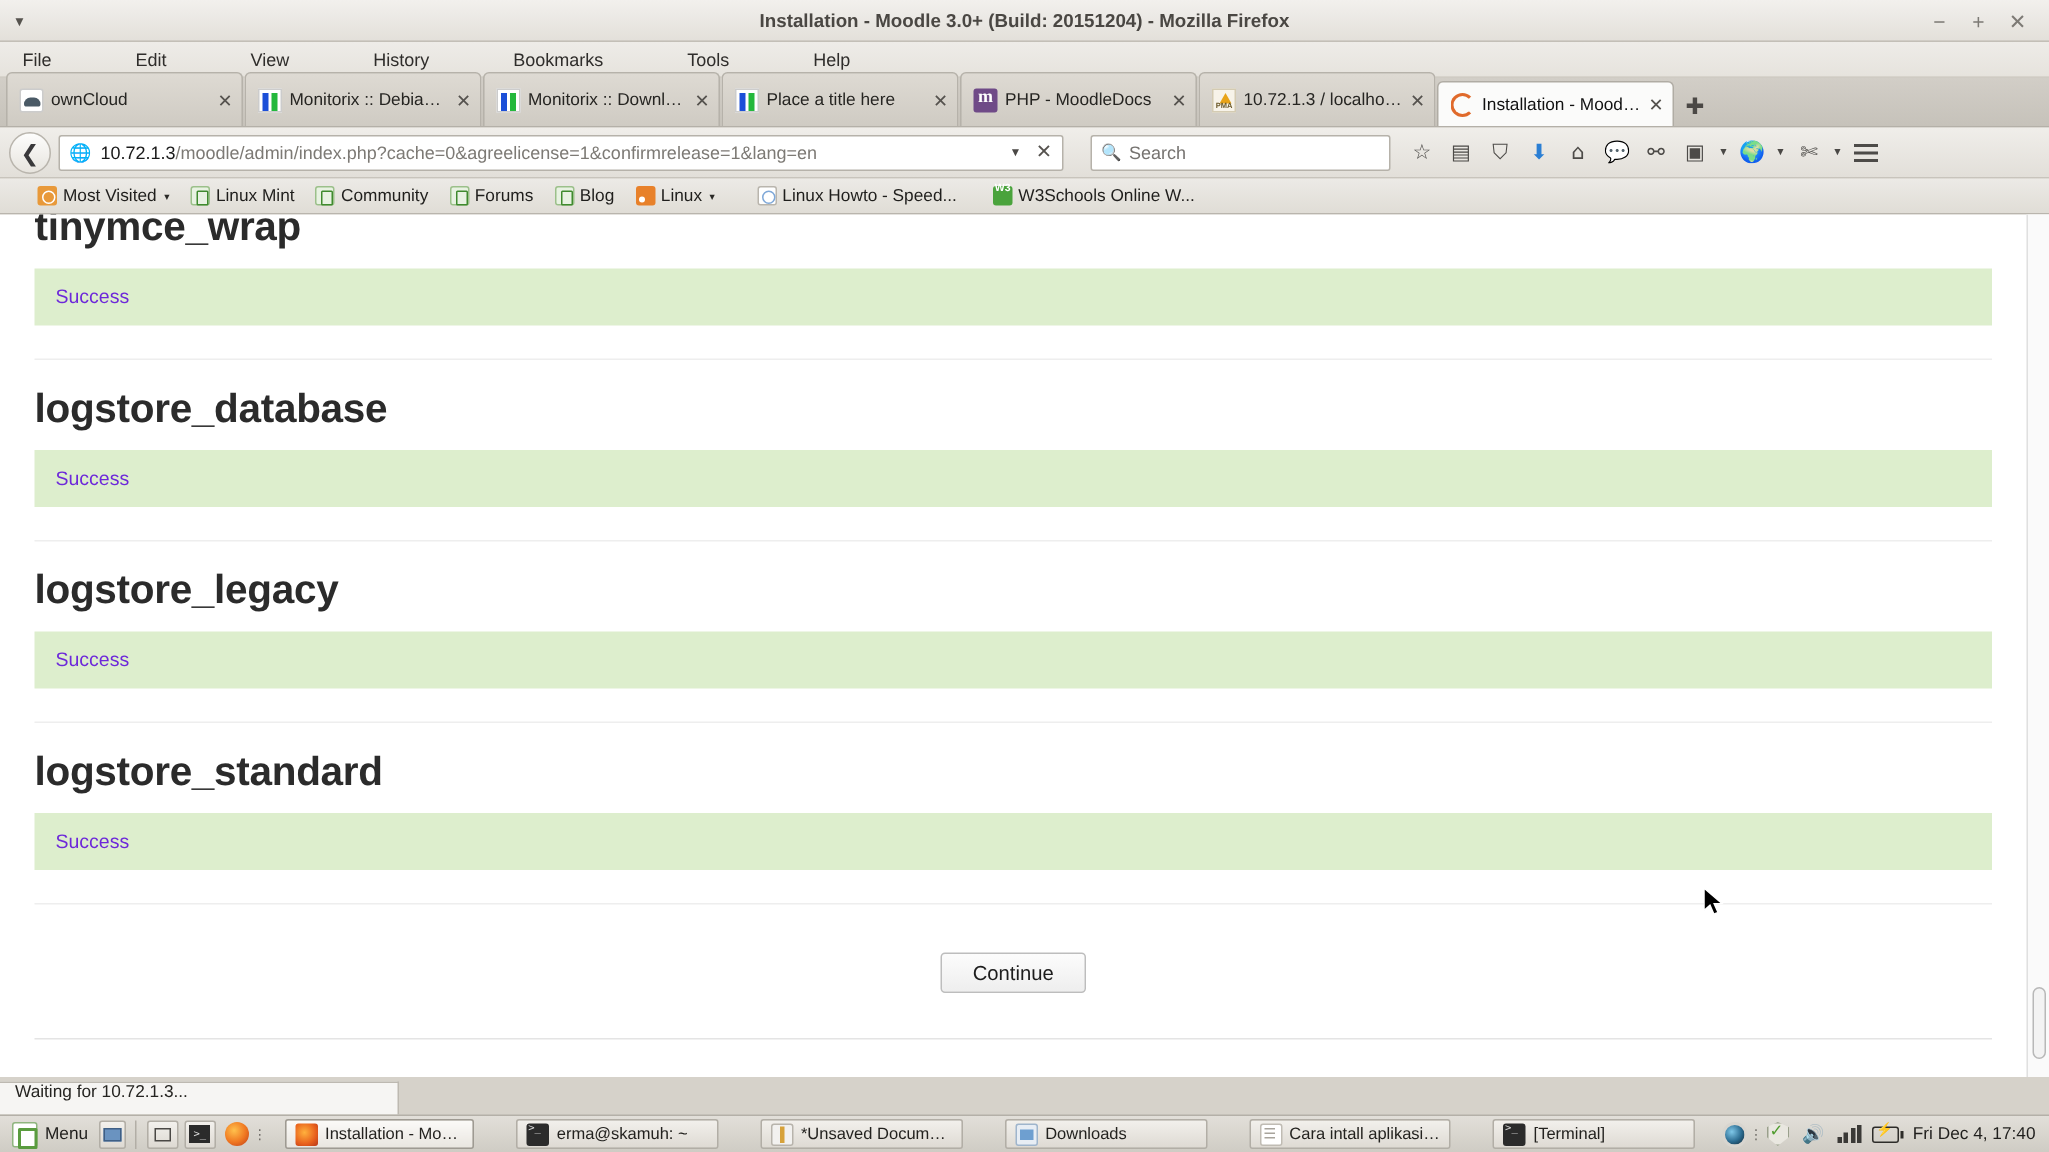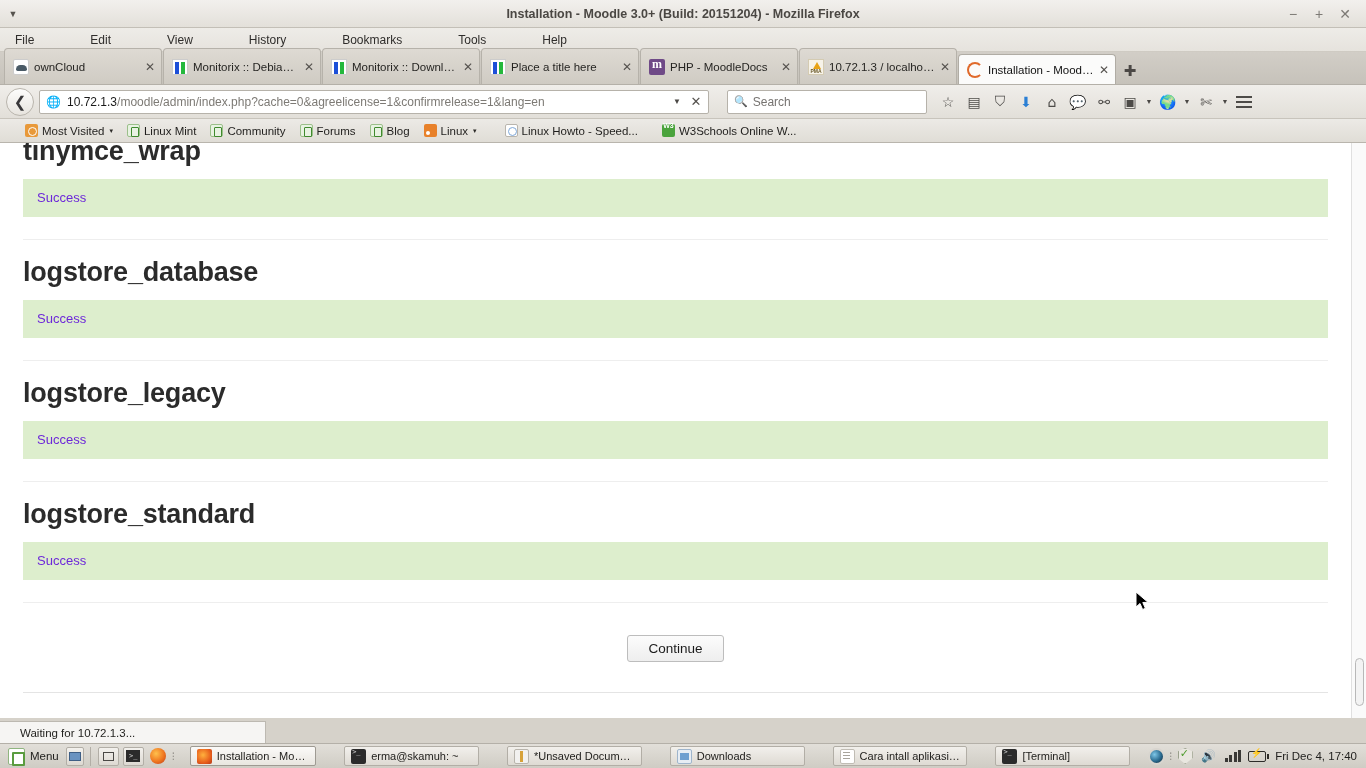--- a/index.html
+++ b/index.html
@@ -237,21 +237,21 @@
     position: absolute; left: 3px; width: 9px; top: 515px; height: 48px;
     background: #f3f3f3; border: 1px solid #b8b8b8; border-radius: 5px;
   }
 
   
   .statuspop {
     position: absolute; left: 0; bottom: 25px;
     height: 22px; min-width: 266px;
     background: #f6f5f3; border: 1px solid #bdb9b1; border-left: none;
     border-bottom: none;
-    display: flex; align-items: center; padding-left: 20px;
+    display: flex; align-items: flex-start; padding-left: 10px;
     font-size: 11.5px; color: #252421;
   }
 
   
   .cursor {
     position: absolute; left: 1136px; top: 592px;
     width: 14px; height: 20px; pointer-events: none;
   }
 
   

